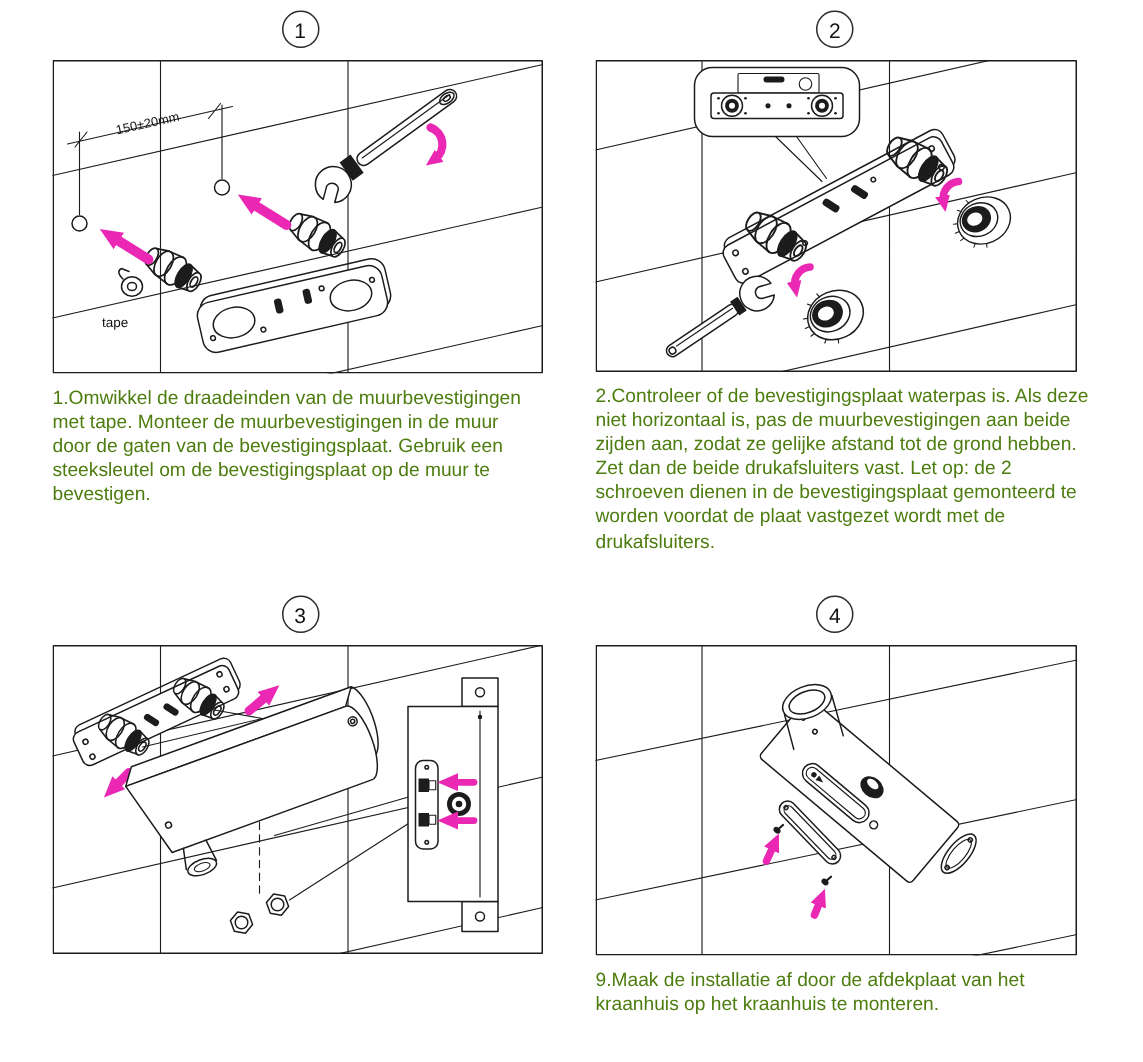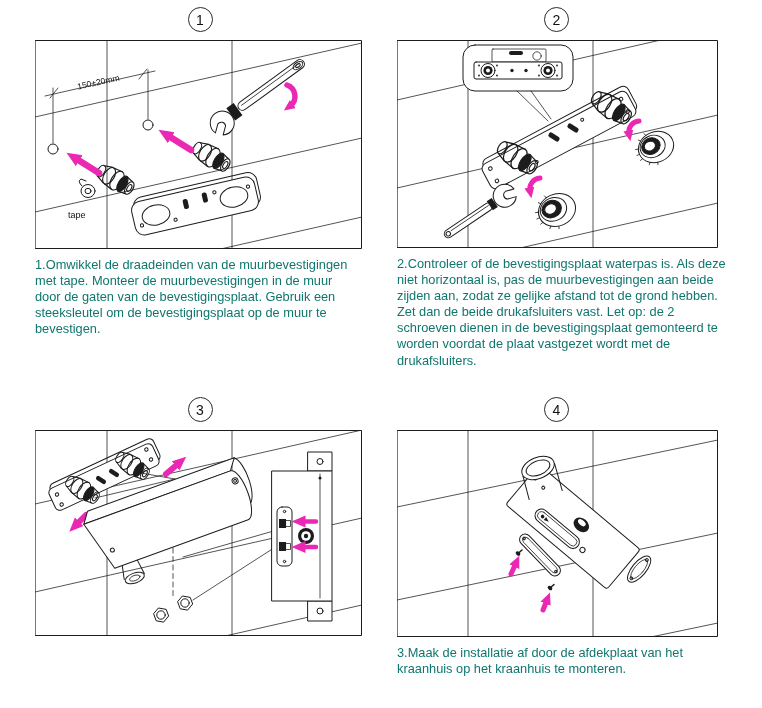--- a/index.html
+++ b/index.html
@@ -5,21 +5,21 @@
   html,body{margin:0;padding:0;}
   body{width:762px;height:708px;background:#ffffff;font-family:"Liberation Sans",sans-serif;position:relative;overflow:hidden;color:#111;}
   .step{position:absolute;}
   .step1{left:35px;top:7px;width:330px;}
   .step2{left:397px;top:7px;width:345px;}
   .step3{left:35px;top:397px;width:330px;}
   .step4{left:397px;top:397px;width:345px;}
   .badge{width:23px;height:23px;border:1.4px solid #2b2b2b;border-radius:50%;display:flex;align-items:center;justify-content:center;font-size:14px;color:#111;margin:0 auto 8px auto;background:#fff;}
   .step2 .badge,.step4 .badge{margin-left:147px;margin-right:auto;}
   figure{margin:0;padding:0;}
-  .caption{font-size:12.8px;line-height:16.1px;color:#0f766e;white-space:pre-line;margin-top:8px;letter-spacing:0px;}
+  .caption{font-size:12.8px;line-height:16.1px;color:#4d7c0f;white-space:pre-line;margin-top:8px;letter-spacing:0px;}
   svg{display:block;background:#fff;}
   .thin{stroke-width:0.75;}
   .acc{stroke:#ea28b4;}
   .lbl{fill:#111;stroke:none;font-size:9px;}
   .dim{fill:#111;stroke:none;font-size:8.6px;}
 </style>
 </head>
 <body>
 
 <div class="step step1">
@@ -387,15 +387,15 @@
         <line x1="121" y1="123.5" x2="125" y2="120" stroke-width="1.5"></line>
       </g>
       <g>
         <ellipse cx="153" cy="158" rx="2.6" ry="1.9" transform="rotate(40 153 158)" fill="#1c1c1c" stroke="none"></ellipse>
         <line x1="153" y1="158" x2="157" y2="154.5" stroke-width="1.5"></line>
       </g>
       <line class="acc" x1="114" y1="144" x2="119" y2="133" stroke-width="5" marker-end="url(#a4)"></line>
       <line class="acc" x1="146" y1="180" x2="150" y2="170" stroke-width="5" marker-end="url(#a4)"></line>
     </svg>
   </figure>
-  <div class="caption">3.Maak de installatie af door de afdekplaat van het
+  <div class="caption">9.Maak de installatie af door de afdekplaat van het
 kraanhuis op het kraanhuis te monteren.</div>
 </div>
 
 </body></html>

